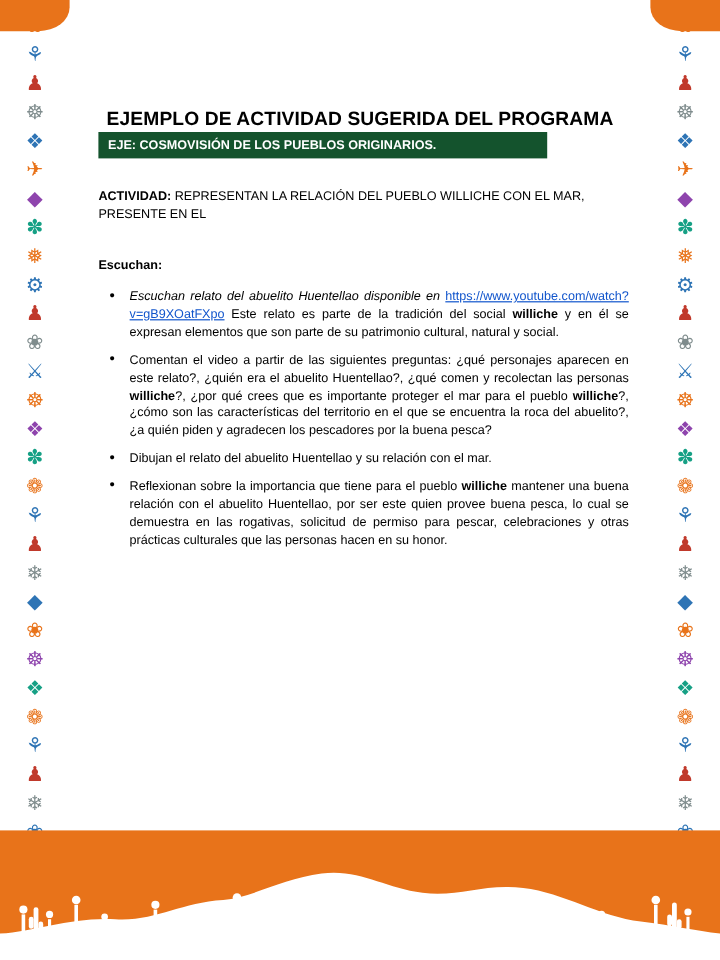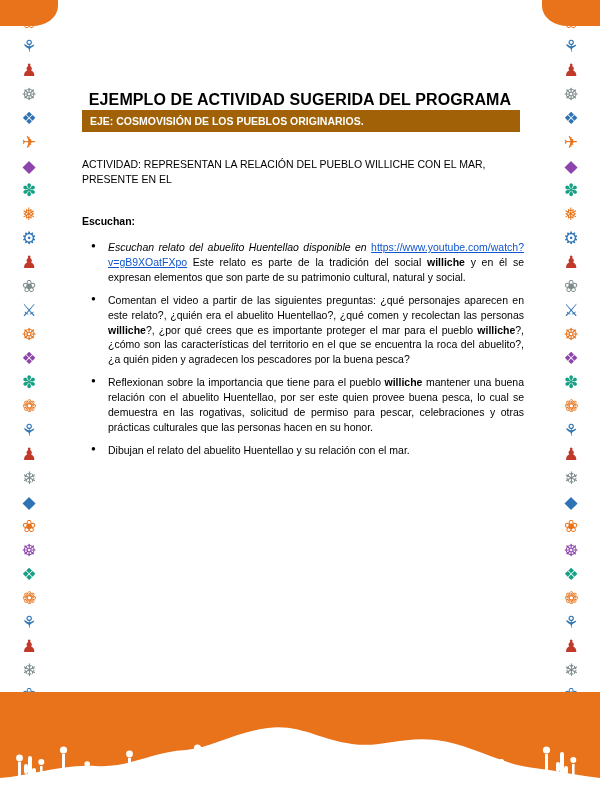--- a/index.html
+++ b/index.html
@@ -85,43 +85,43 @@
     font-weight: bold;
     color: #000000;
     letter-spacing: .1px;
     margin-top: 20px;
   }
 
   .eje-bar {
     position: absolute;
     top: 110px;
     left: 82px;
-    width: 438px;
+    width: 374px;
     height: 22px;
-    background: #a16207;
+    background: #14532d;
     color: #ffffff;
     font-size: 10.5px;
     font-weight: bold;
     display: flex;
     align-items: center;
     padding-left: 8px;
     box-sizing: border-box;
   }
 
   
   .activity {
     position: absolute;
     top: 157px;
     left: 82px;
     width: 440px;
     font-size: 10.5px;
     line-height: 1.45;
     color: #000000;
   }
-  .activity b { font-weight: normal; }
+  .activity b { font-weight: bold; }
   .activity .act-body { display: inline; }
   .activity .act-second-line {
     display: block;
     margin-left: 60px;
   }
 
   .examples-label {
     position: absolute;
     top: 215px;
     left: 82px;
@@ -274,22 +274,22 @@
   <div class="examples-label">Escuchan:</div>
 
   <ul class="bullets">
     <li>
       <span class="justify-spread">
         <span>Escuchan relato del abuelito Huentellao disponible en</span>
       </span>
       <a class="link" href="#">https://www.youtube.com/watch?v=gB9XOatFXpo</a><span> Este relato es parte de la tradición del social </span><b>williche</b><span> y en él se expresan elementos que son parte de su patrimonio cultural, natural y social.</span>
     </li>
     <li><span><span>Comentan el video a partir de las siguientes preguntas: ¿qué personajes aparecen en este relato?, ¿quién era el abuelito Huentellao?, ¿qué comen y recolectan las personas </span><b>williche</b><span>?, ¿por qué crees que es importante proteger el mar para el pueblo </span><b>williche</b><span>?, ¿cómo son las características del territorio en el que se encuentra la roca del abuelito?, ¿a quién piden y agradecen los pescadores por la buena pesca?</span></span></li>
+    <li><span><span>Dibujan el relato del abuelito Huentellao y su relación con el mar.</span></span></li>
     <li><span><span>Reflexionan sobre la importancia que tiene para el pueblo </span><b>williche</b><span> mantener una buena relación con el abuelito Huentellao, por ser este quien provee buena pesca, lo cual se demuestra en las rogativas, solicitud de permiso para pescar, celebraciones y otras prácticas culturales que las personas hacen en su honor.</span></span></li>
-    <li><span><span>Dibujan el relato del abuelito Huentellao y su relación con el mar.</span></span></li>
   </ul>
 
   <div class="bottom-band">
     <svg width="600" height="108" viewBox="0 0 600 108">
       <path fill="#ffffff" d="M0 108 L0 86 C 30 84 60 72 96 74 C 130 76 150 60 186 58
         C 210 56 236 40 268 36 C 300 32 320 48 352 52 C 382 56 402 44 436 48
         C 470 52 500 72 534 76 C 560 79 580 84 600 86 L600 108 Z"></path>
 
       <g fill="#ffffff">
         <rect x="18" y="70" width="3" height="26"></rect>

